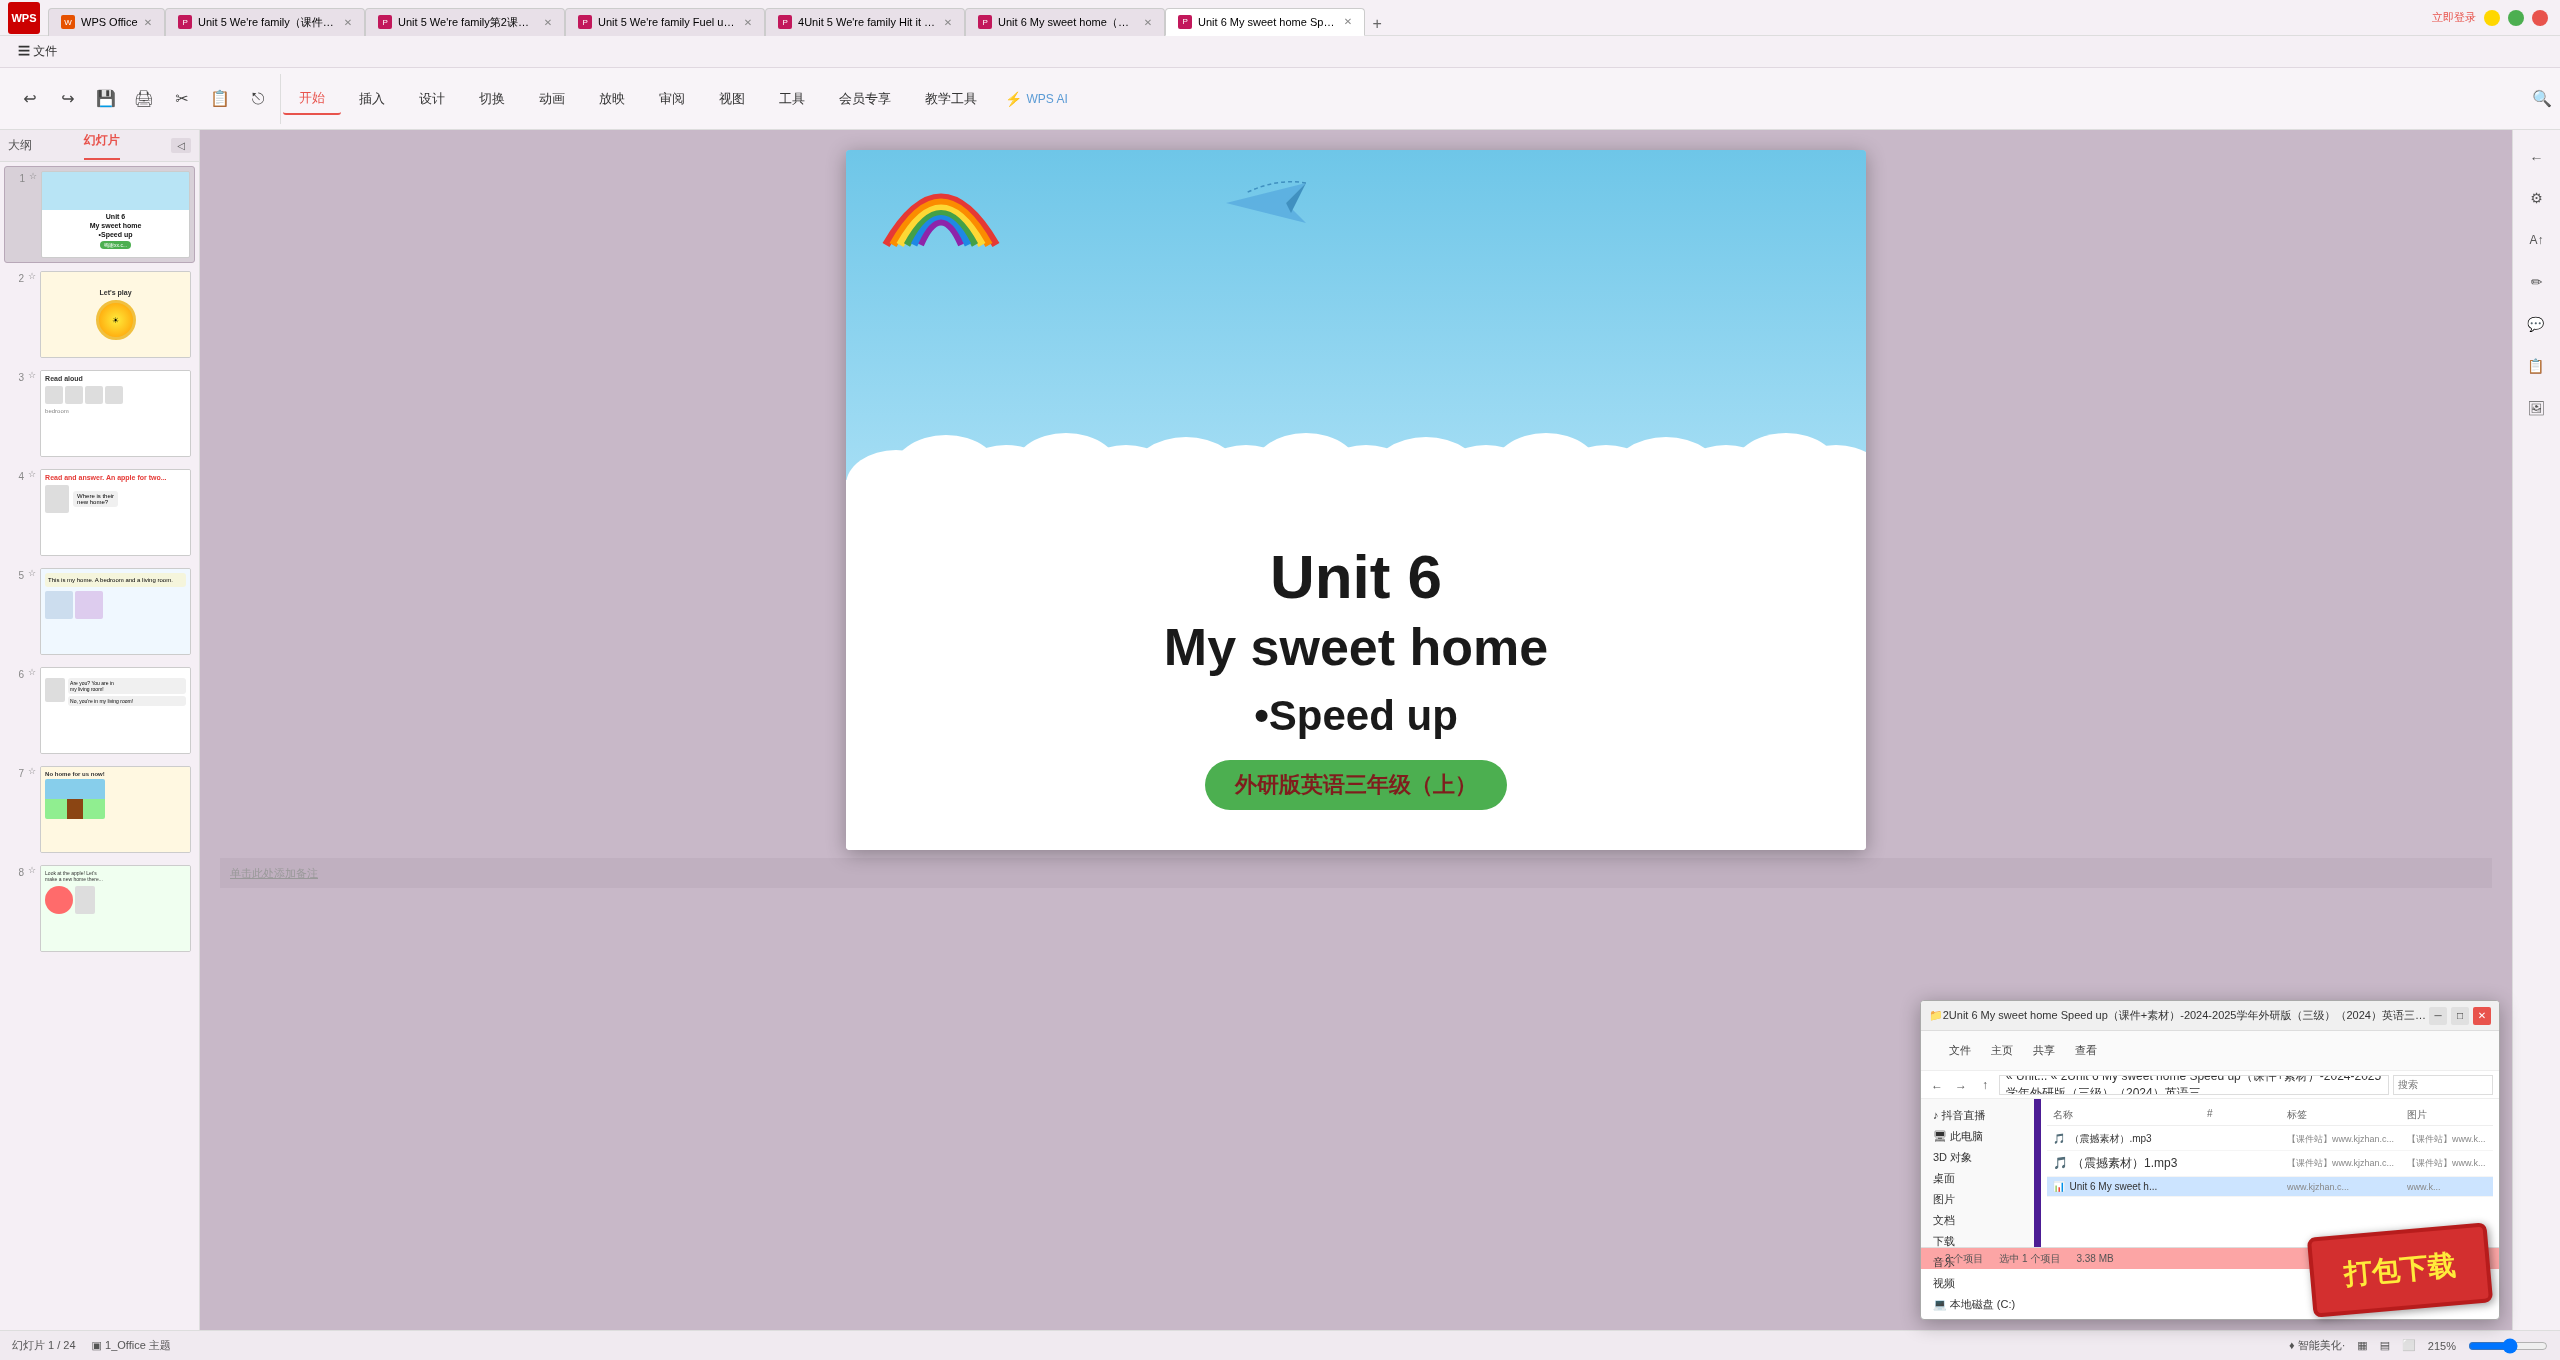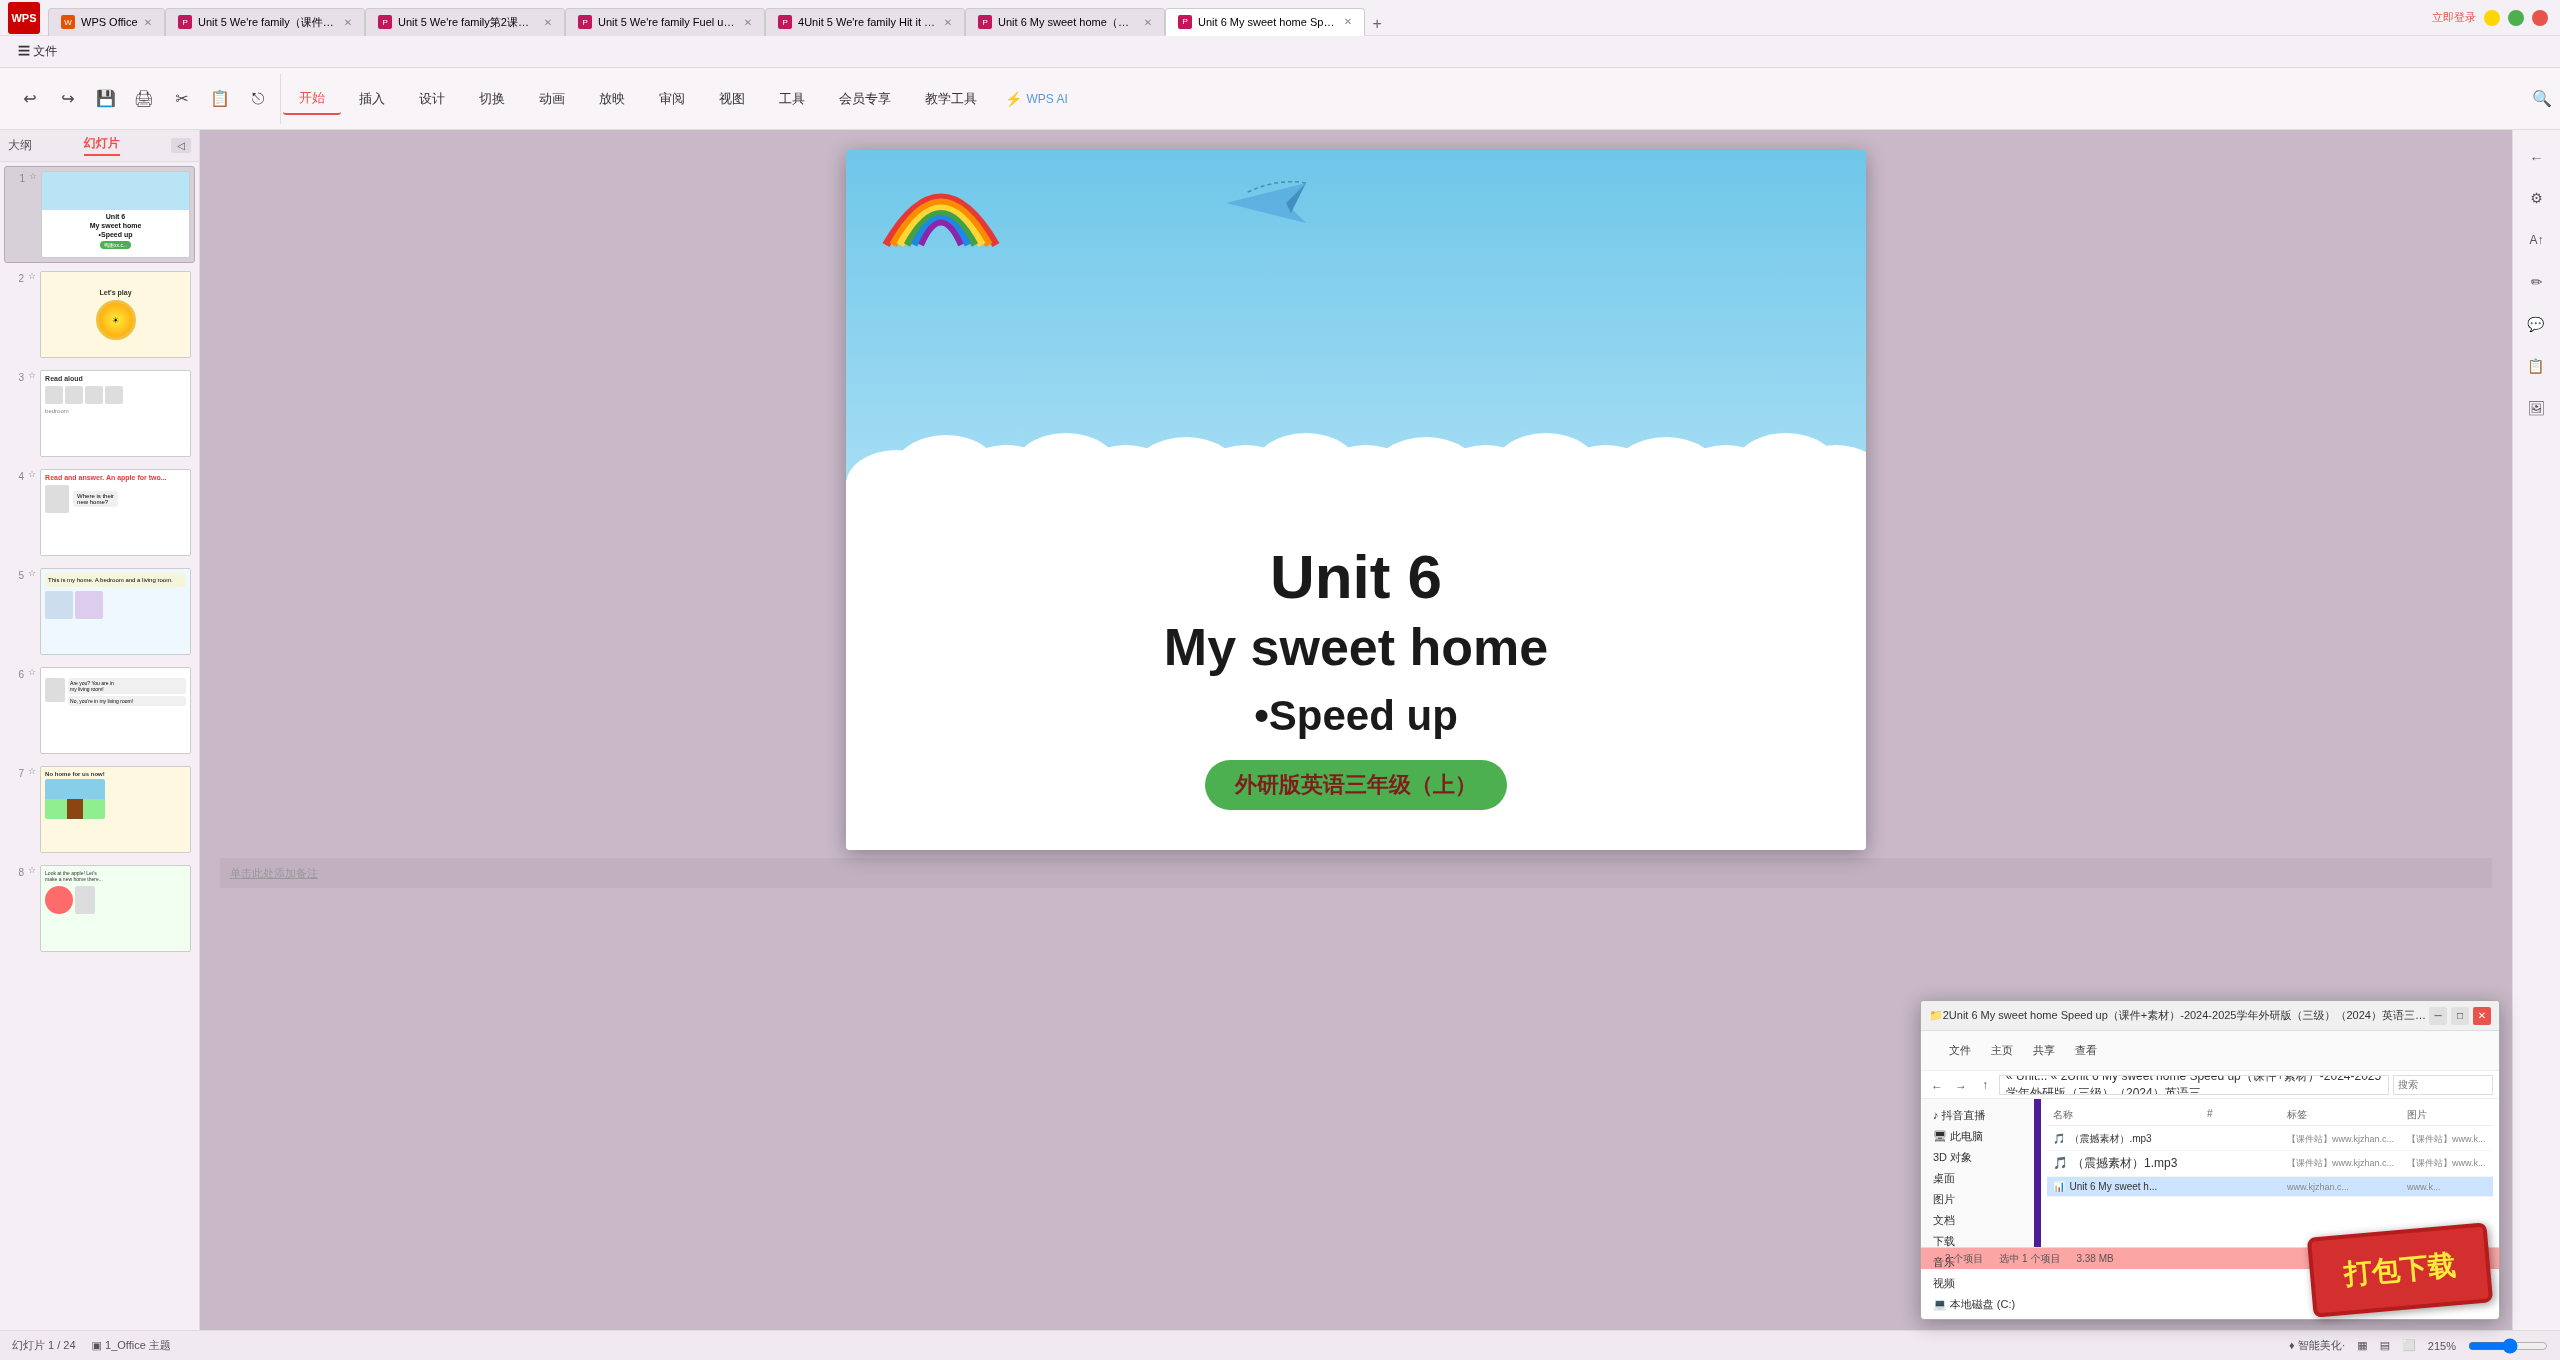--- a/index.html
+++ b/index.html
@@ -674,21 +674,21 @@
     <div style="margin-left: auto; display: flex; align-items: center;">
       <span style="font-size:16px;">🔍</span>
     </div>
   </div>
 
 <div class="main-layout">
 
   <div class="left-panel">
     <div class="panel-header">
       <span>大纲</span>
-      <span style="font-weight:bold;color:#e8534c;border-bottom:2px solid #e8534c;padding-bottom:2px;">幻灯片</span>
+      <span style="font-weight:bold;color:#e8534c;border-bottom:2px solid #e8534c;padding-bottom:9px;">幻灯片</span>
       <div class="panel-header-btns">
         <span class="panel-header-btn">◁</span>
       </div>
     </div>
     <div class="slides-list" id="slides-list">
     <div class="slide-item active">
           <div class="slide-number">1</div>
           <div class="slide-icons">
             <span style="font-size:9px;color:#888;">☆</span>
           </div>

